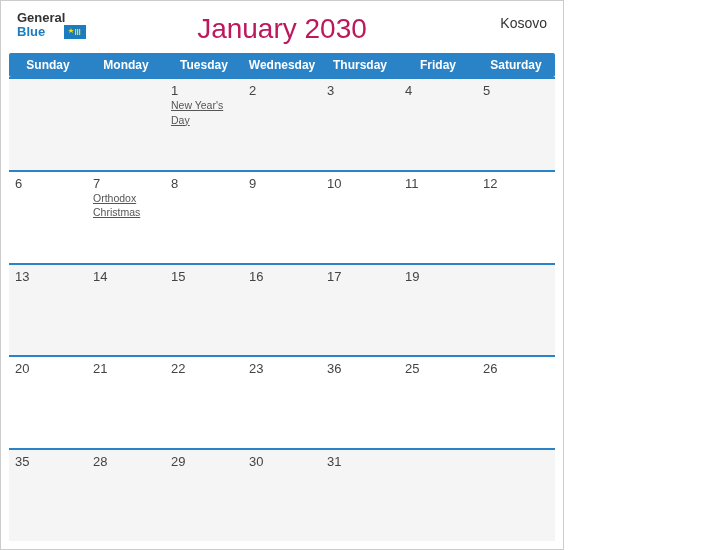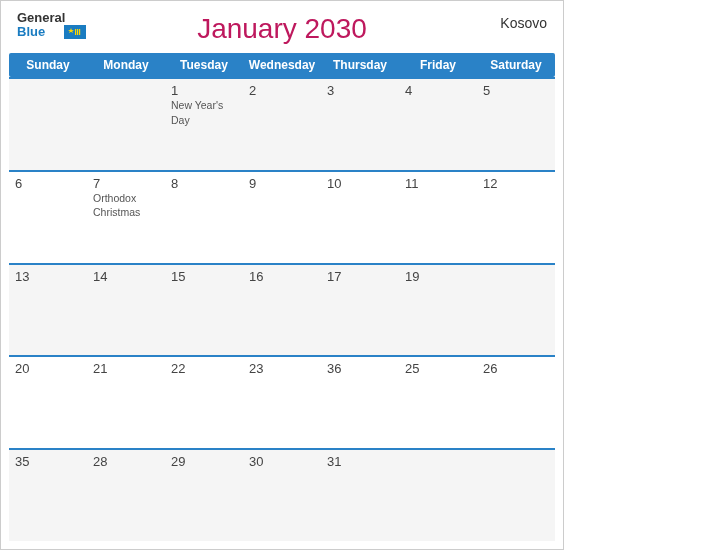--- a/index.html
+++ b/index.html
@@ -102,20 +102,21 @@
     .day-number {
       font-size: 13px;
       color: #444;
       display: block;
     }
     .day-event {
       font-size: 10.5px;
       color: #555;
       margin-top: 19px;
       line-height: 1.3;
+      text-decoration: underline;
     }
     .empty-cell {
       background: transparent;
     }
   </style>
 </head>
 <body>
 
 <div class="calendar-wrapper">
   <div class="header">

